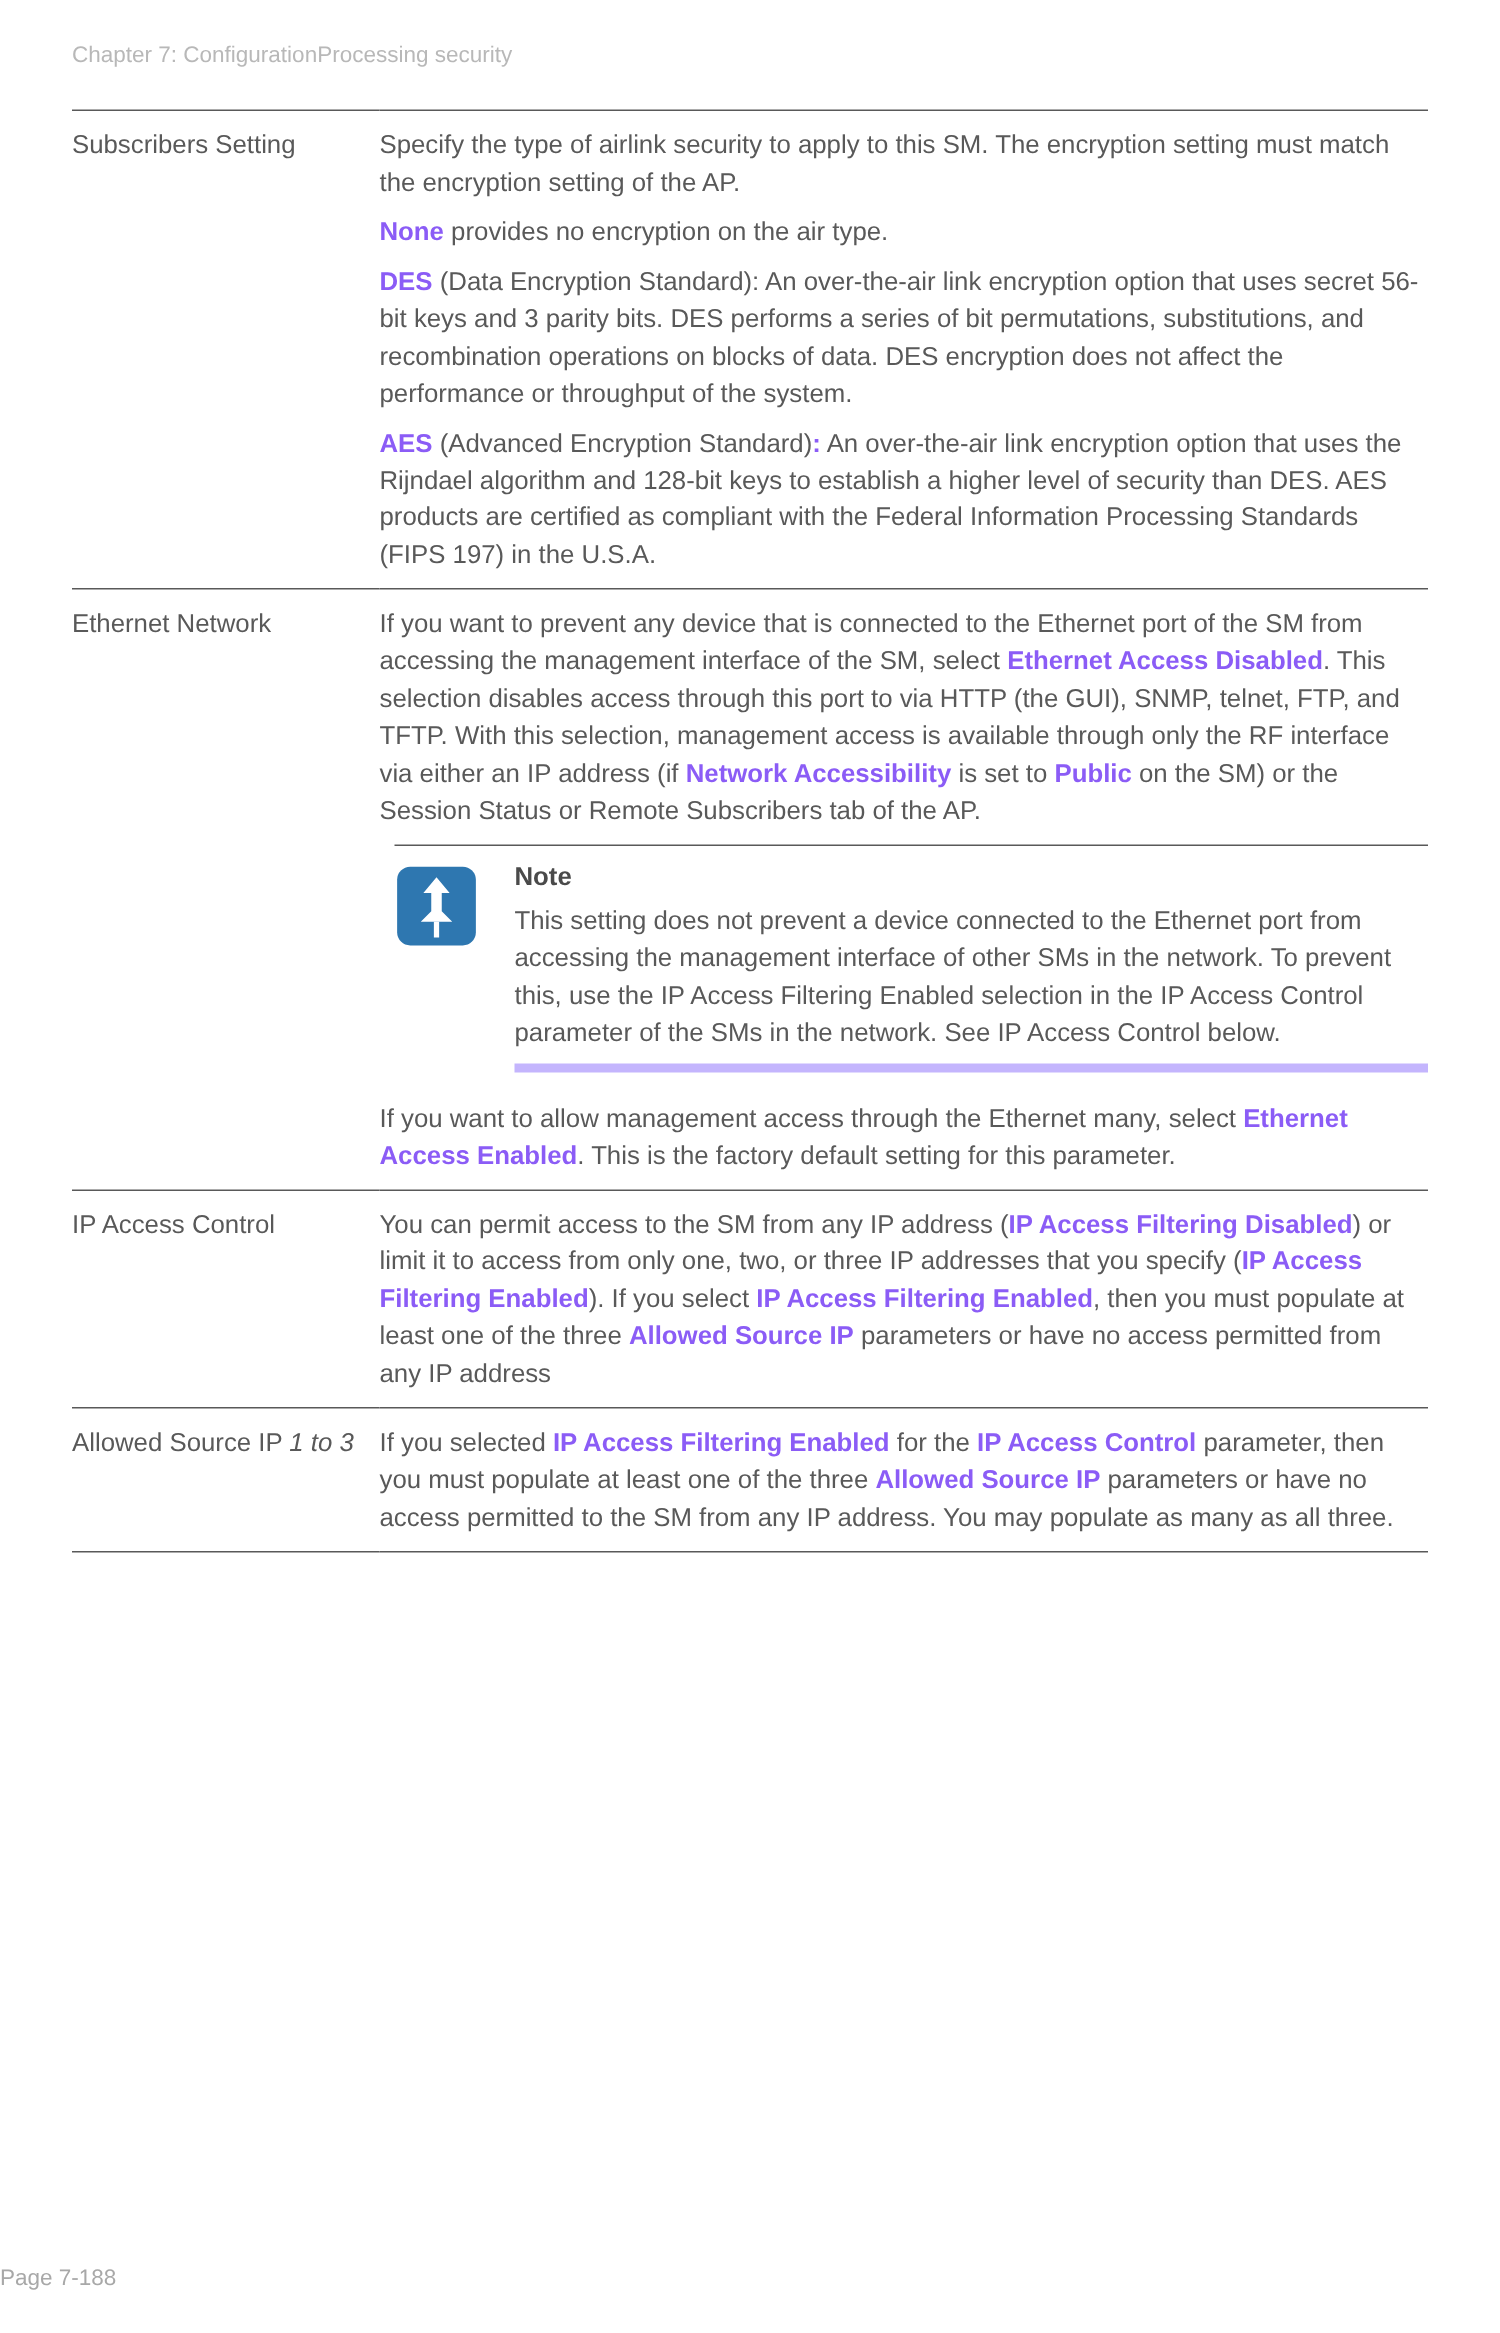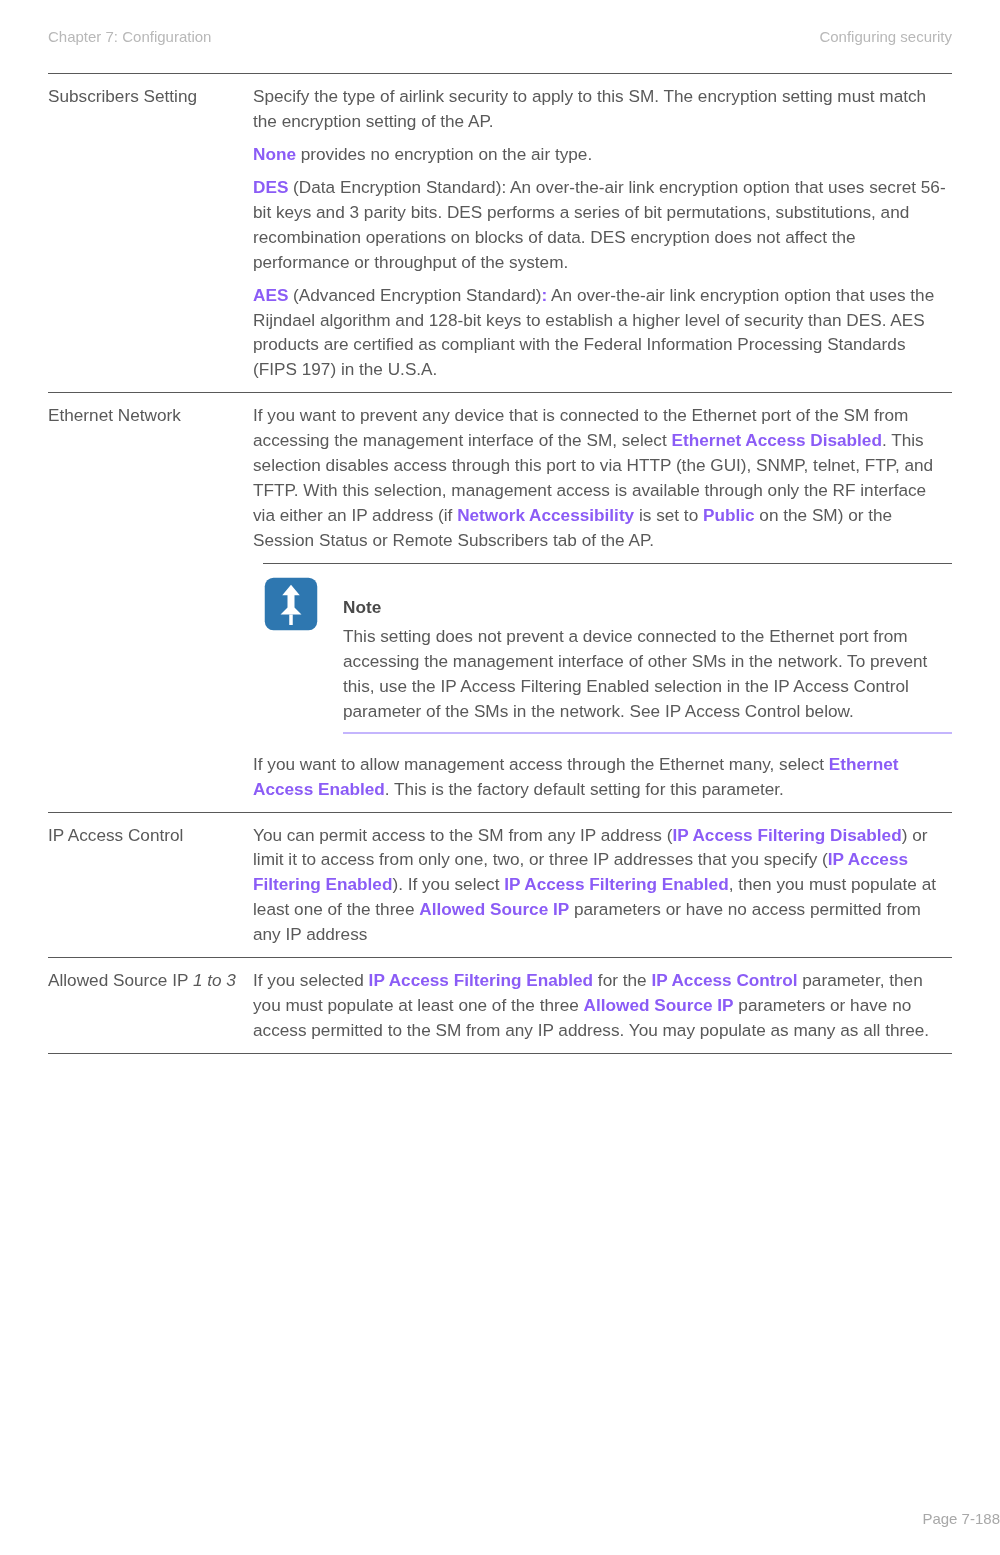--- a/index.html
+++ b/index.html
@@ -1,43 +1,43 @@
 <!DOCTYPE html>
 <html><head>
 <meta charset="utf-8">
 <style>
   * { box-sizing: border-box; margin: 0; padding: 0; }
   html, body { width: 1000px; background: #fff; font-family: Arial, Helvetica, sans-serif; color: #595959; }
   .page { width: 1000px; min-height: 1555px; padding: 28px 48px 28px 48px; position: relative; }
-  .header-row { display: flex; justify-content: space-between; font-size: 15px; color: #b8b8b8; margin-bottom: 28px; }
+  .header-row { display: flex; font-size: 15px; color: #b8b8b8; margin-bottom: 28px; }
   table.def { width: 100%; border-collapse: collapse; }
   table.def > tbody > tr > td { border-top: 1px solid #595959; border-bottom: 1px solid #595959; padding: 10px 0 10px 0; vertical-align: top; font-size: 17.2px; line-height: 1.45; }
   table.def > tbody > tr > td.term { width: 205px; padding-right: 10px; }
   table.def > tbody > tr > td.desc { }
   .para { margin-bottom: 8px; }
   .para:last-child { margin-bottom: 0; }
   .bold { font-weight: 700; color: #8b5cf6; }
   .italic { font-style: italic; }
   .note-block { margin: 10px 0 10px 10px; }
   .note-bar { border-top: 1px solid #595959; }
   .note-inner { display: flex; padding: 8px 0; }
   .note-icon-cell { flex: 0 0 80px; padding-top: 4px; }
-  .note-text-cell { flex: 1; border-bottom: 2px solid #c4b5fd; padding-bottom: 8px; margin-top: 23px; }
+  .note-text-cell { flex: 1; border-bottom: 6px solid #c4b5fd; padding-bottom: 8px; }
   .note-title { font-weight: 700; color: #4a4a4a; margin-bottom: 4px; }
-  .footer { position: absolute; bottom: 28px; left: 0; width: 100%; text-align: right; font-size: 15px; color: #a8a8a8; }
+  .footer { position: absolute; bottom: 28px; left: 0; width: 100%; text-align: left; font-size: 15px; color: #a8a8a8; }
   .icon-svg { width: 56px; height: 56px; }
 </style>
 </head>
 <body>
 
 <div class="page">
 
   <div class="header-row">
     <div>Chapter 7:  Configuration</div>
-    <div>Configuring security</div>
+    <div>Processing security</div>
   </div>
 
   <table class="def">
     <tbody>
       <tr>
         <td class="term">Subscribers Setting</td>
         <td class="desc">
           <div class="para">Specify the type of airlink security to apply to this SM. The encryption setting must match the encryption setting of the AP.</div>
           <div class="para"><span class="bold">None</span><span> provides no encryption on the air type.</span></div>
           <div class="para"><span class="bold">DES</span><span> (Data Encryption Standard): An over-the-air link encryption option that uses secret 56-bit keys and 3 parity bits. DES performs a series of bit permutations, substitutions, and recombination operations on blocks of data. DES encryption does not affect the performance or throughput of the system.</span></div>

